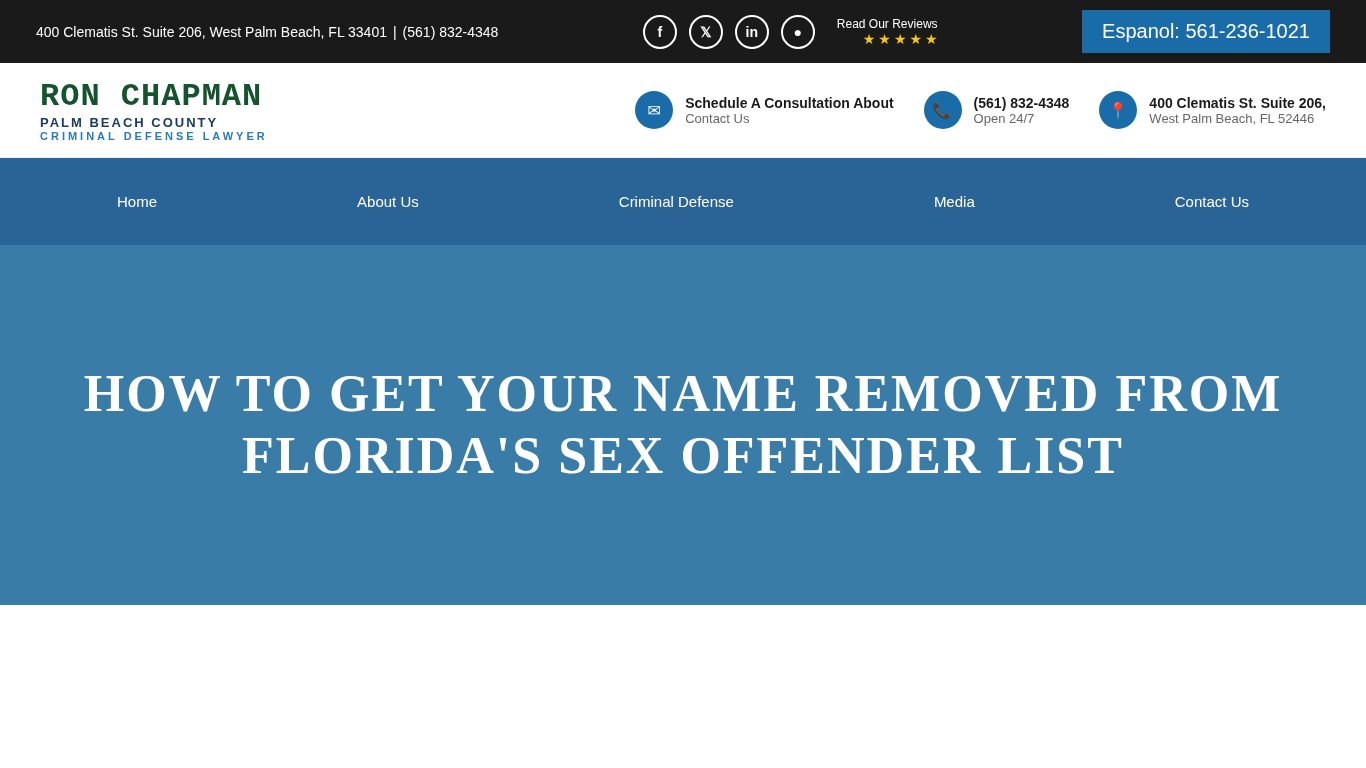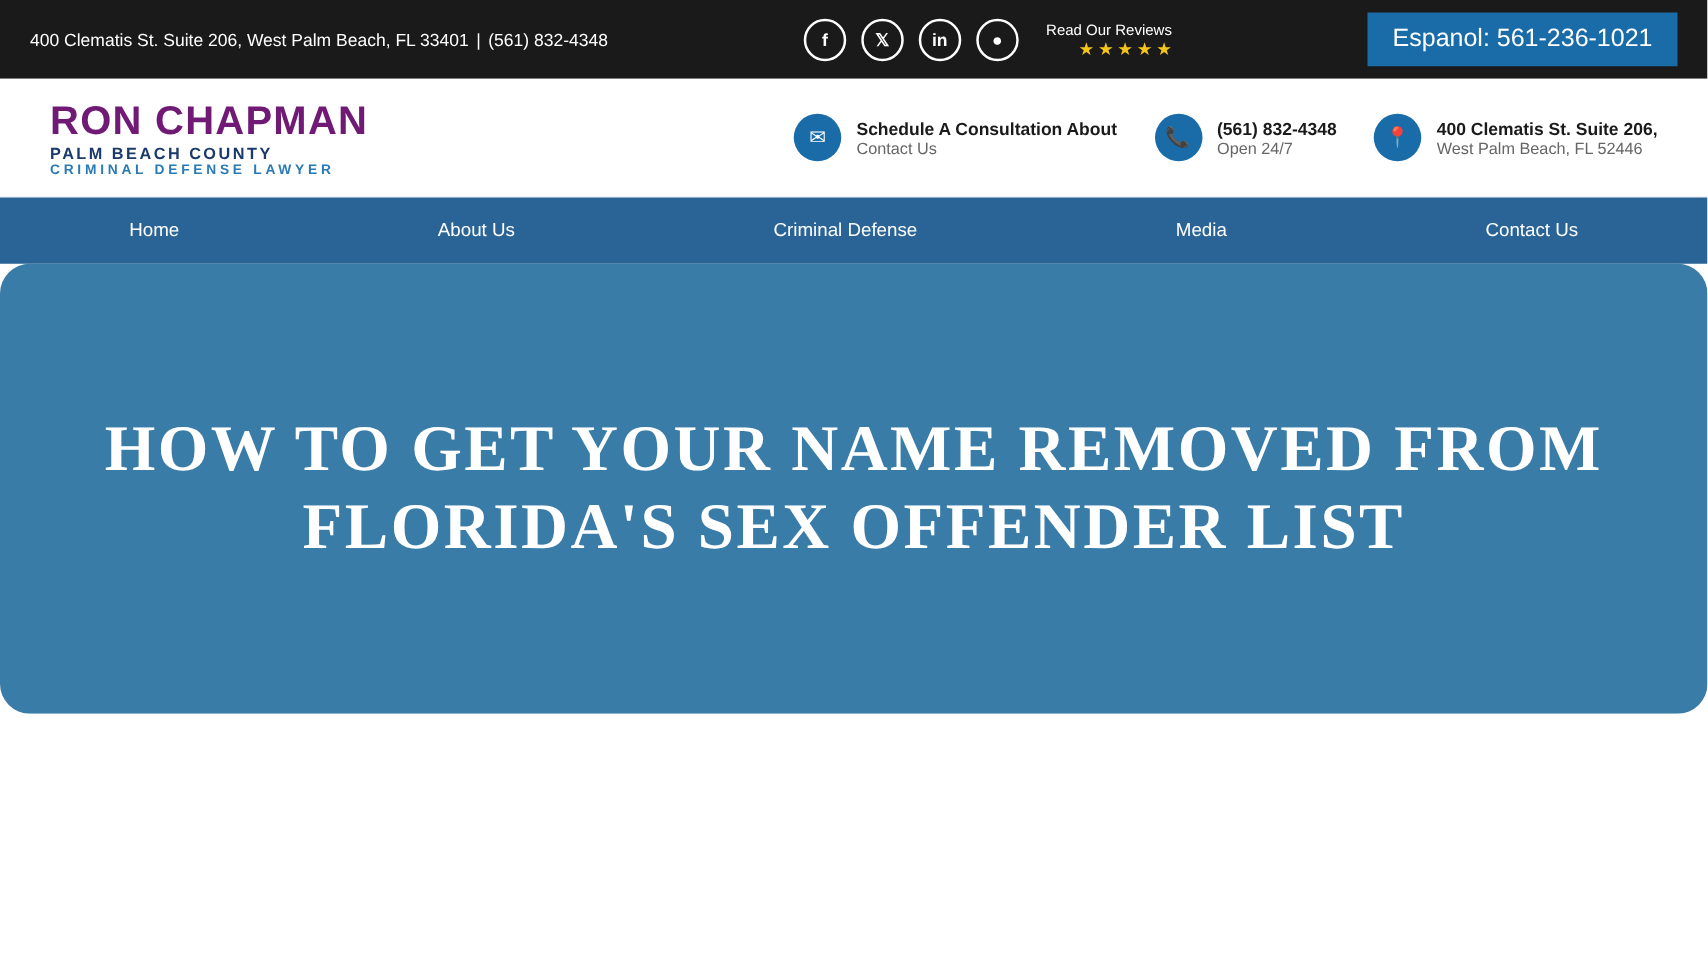--- a/index.html
+++ b/index.html
@@ -5,21 +5,21 @@
     * { margin: 0; padding: 0; box-sizing: border-box; }
     body { font-family: Arial, sans-serif; width: 1366px; overflow-x: hidden; background: #fff; }
 
     
     .top-bar {
       background: #1a1a1a;
       color: #fff;
       display: flex;
       align-items: center;
       justify-content: space-between;
-      padding: 10px 24px;
+      padding: 10px 36px;
       font-size: 14px;
     }
     .top-bar-left { display: flex; align-items: center; gap: 6px; }
     .top-bar-center { display: flex; align-items: center; gap: 12px; }
     .social-icon {
       width: 34px; height: 34px;
       border: 2px solid #fff;
       border-radius: 50%;
       display: flex; align-items: center; justify-content: center;
       color: #fff;
@@ -47,23 +47,23 @@
       display: flex;
       align-items: center;
       justify-content: space-between;
       padding: 15px 40px;
       border-bottom: 1px solid #eee;
     }
     .logo-section { display: flex; flex-direction: column; align-items: flex-start; }
     .logo-name {
       font-size: 32px;
       font-weight: bold;
-      color: #701a75;
+      color: #14532d;
       letter-spacing: 1px;
-      font-family: Liberation Sans, sans-serif;
+      font-family: Liberation Mono, monospace;
     }
     .logo-subtitle {
       font-size: 13px;
       color: #1a3a6b;
       letter-spacing: 2px;
       text-align: center;
       font-weight: 600;
     }
     .logo-tagline {
       font-size: 11px;
@@ -87,42 +87,41 @@
     .contact-text { display: flex; flex-direction: column; }
     .contact-title { font-weight: bold; color: #1a1a1a; font-size: 14px; }
     .contact-sub { color: #666; font-size: 13px; }
 
     
     .nav {
       background: #2a6496;
       display: flex;
       align-items: center;
       justify-content: space-around;
-      padding: 0;
+      padding: 17px;
     }
     .nav-item {
       color: #fff;
       font-size: 15px;
       padding: 18px 30px;
       cursor: pointer;
       text-decoration: none;
       display: block;
       font-weight: 500;
       white-space: nowrap;
     }
 
     
     .hero {
       background: #3a7ca8;
       display: flex;
       align-items: center;
       justify-content: center;
       min-height: 360px;
       padding: 60px 40px;
-      border-radius: 24px;
     }
     .hero-title {
       color: #fff;
       font-size: 52px;
       font-weight: bold;
       text-align: center;
       text-transform: uppercase;
       letter-spacing: 2px;
       line-height: 1.2;
       max-width: 1200px;

